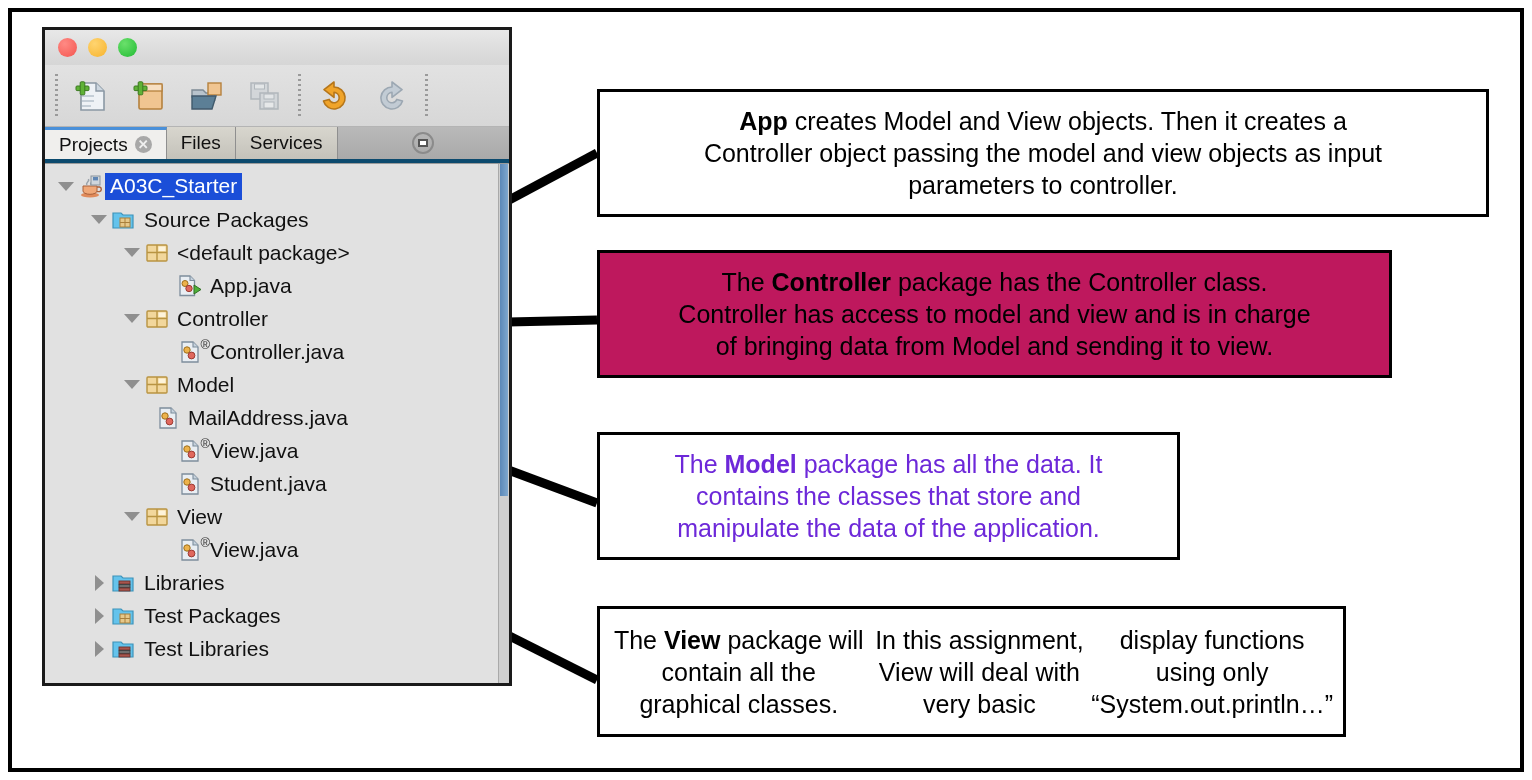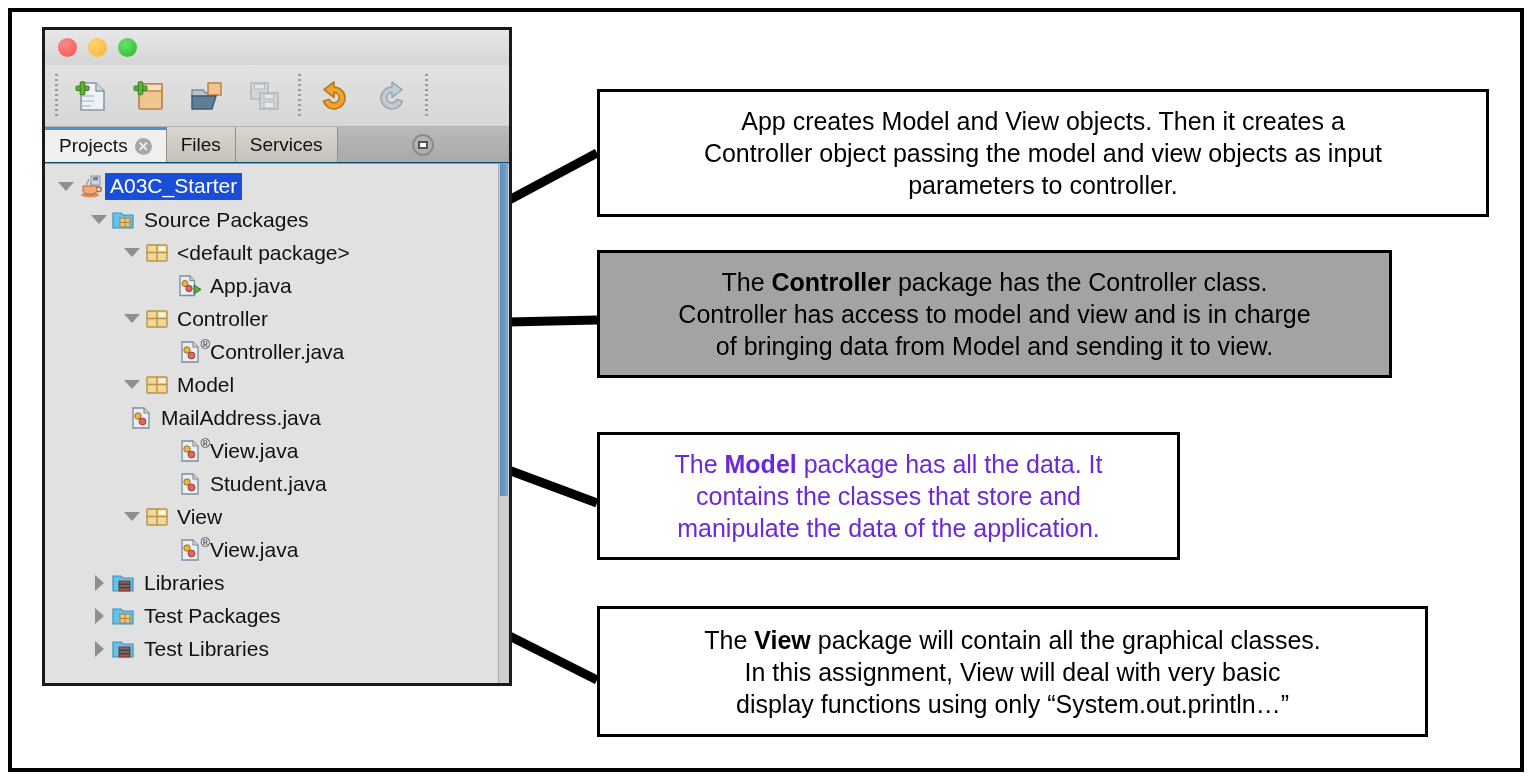--- a/index.html
+++ b/index.html
@@ -60,21 +60,21 @@
   .tb-sep {
     width: 3px; height: 44px; margin: 0 4px;
     background-image: repeating-linear-gradient(180deg,#9a9a9a 0 2px, transparent 2px 5px);
   }
 
   
   #tabstrip {
     height: 36px; flex: none;
     display: flex; align-items: stretch;
     background: #c2c2c2;
-    border-bottom: 1px solid #0c4a6e;
+    border-bottom: 4px solid #0c4a6e;
   }
   .tab {
     display: flex; align-items: center; justify-content: center;
     gap: 7px;
     font-size: 19px; color: #111;
     padding: 0 14px;
     border-right: 1px solid #8f8f8f;
     background: linear-gradient(180deg,#d8d6ce 0%,#c4c2ba 100%);
     position: relative;
   }
@@ -349,21 +349,21 @@
             </span>
             <span class="ico badge-wrap">
               <svg width="26" height="26" viewBox="0 0 26 26">
                 <rect x="3" y="5" width="20" height="16" rx="1" fill="#f2d79c" stroke="#b99442" stroke-width="1.4"></rect>
                 <path d="M3 12.5 h20 M13 5 v16" stroke="#b99442" stroke-width="1.4"></path>
                 <rect x="14.5" y="6.5" width="7" height="4.5" fill="#fdf3da"></rect>
               </svg>
             </span>
             <span class="label">Model</span>
           </div>
-          <div class="row" style="padding-left: 60px;">
+          <div class="row" style="padding-left: 87px;">
             <span class="twisty none"></span>
             <span class="ico badge-wrap">
               <svg width="26" height="26" viewBox="0 0 26 26">
                 <path d="M5 3 h11 l5 5 v15 H5 z" fill="#e9eef3" stroke="#7d8d9c" stroke-width="1.3"></path>
                 <path d="M16 3 v5 h5" fill="#c6d2dd" stroke="#7d8d9c" stroke-width="1.1"></path>
                 <circle cx="10" cy="11" r="3.2" fill="#edb24b" stroke="#9e6f1c" stroke-width="1"></circle>
                 <circle cx="14.5" cy="16.5" r="3.4" fill="#e0685e" stroke="#9c3b33" stroke-width="1"></circle>
               </svg>
             </span>
             <span class="label">MailAddress.java</span>
@@ -462,34 +462,34 @@
           </div>
         </div>
       <div id="nb-scroll">
         <div class="thumb"></div>
       </div>
     </div>
   </div>
 
   <div id="annotations">
       <div style="position: absolute; left: 597px; top: 89px; width: 892px; height: 128px; border: 3px solid rgb(0, 0, 0); background: rgb(255, 255, 255); display: flex; flex-direction: column; align-items: center; justify-content: center; text-align: center; font-size: 25px; line-height: 1.28; color: rgb(0, 0, 0); padding: 4px 10px;">
-        <div><span style="font-weight: 400;">App</span><span> creates Model and View objects. Then it creates a</span></div>
+        <div><span style="font-weight: 700;">App</span><span> creates Model and View objects. Then it creates a</span></div>
         <div><span>Controller object passing the model and view objects as input</span></div>
         <div><span>parameters to controller.</span></div>
       </div>
-      <div style="position: absolute; left: 597px; top: 250px; width: 795px; height: 128px; border: 3px solid rgb(0, 0, 0); background: #a3a3a3; display: flex; flex-direction: column; align-items: center; justify-content: center; text-align: center; font-size: 25px; line-height: 1.28; color: rgb(0, 0, 0); padding: 21px 10px;">
+      <div style="position: absolute; left: 597px; top: 250px; width: 795px; height: 128px; border: 3px solid rgb(0, 0, 0); background: #be185d; display: flex; flex-direction: column; align-items: center; justify-content: center; text-align: center; font-size: 25px; line-height: 1.28; color: rgb(0, 0, 0); padding: 21px 10px;">
         <div><span>The </span><span style="font-weight: 700;">Controller</span><span> package has the Controller class.</span></div>
         <div><span>Controller has access to model and view and is in charge</span></div>
         <div><span>of bringing data from Model and sending it to view.</span></div>
       </div>
       <div style="position: absolute; left: 597px; top: 432px; width: 583px; height: 128px; border: 3px solid rgb(0, 0, 0); background: rgb(255, 255, 255); display: flex; flex-direction: column; align-items: center; justify-content: center; text-align: center; font-size: 25px; line-height: 1.28; color: #6d28d9; padding: 4px 10px;">
         <div><span>The </span><span style="font-weight: 700;">Model</span><span> package has all the data. It</span></div>
         <div><span>contains the classes that store and</span></div>
         <div><span>manipulate the data of the application.</span></div>
       </div>
-      <div style="position: absolute; left: 597px; top: 606px; width: 831px; height: 131px; border: 3px solid rgb(0, 0, 0); background: rgb(255, 255, 255); display: flex; flex-direction: column; align-items: center; justify-content: center; text-align: center; font-size: 25px; line-height: 1.28; color: rgb(0, 0, 0); padding: 4px 10px;">
+      <div style="position: absolute; left: 597px; top: 606px; width: 749px; height: 131px; border: 3px solid rgb(0, 0, 0); background: rgb(255, 255, 255); display: flex; flex-direction: row; align-items: center; justify-content: center; text-align: center; font-size: 25px; line-height: 1.28; color: rgb(0, 0, 0); padding: 4px 10px;">
         <div><span>The </span><span style="font-weight: 700;">View</span><span> package will contain all the graphical classes.</span></div>
         <div><span>In this assignment, View will deal with very basic</span></div>
         <div><span>display functions using only “System.out.println…”</span></div>
       </div>
     </div>
 
 </div>
 
 </body></html>

